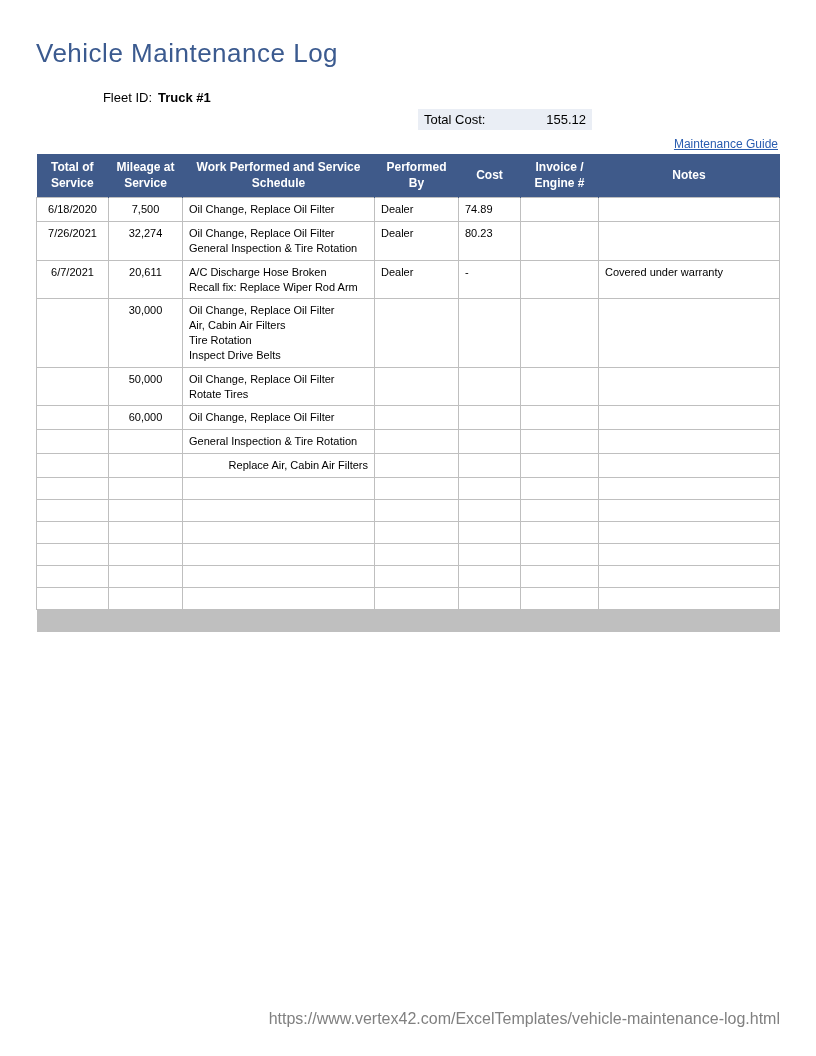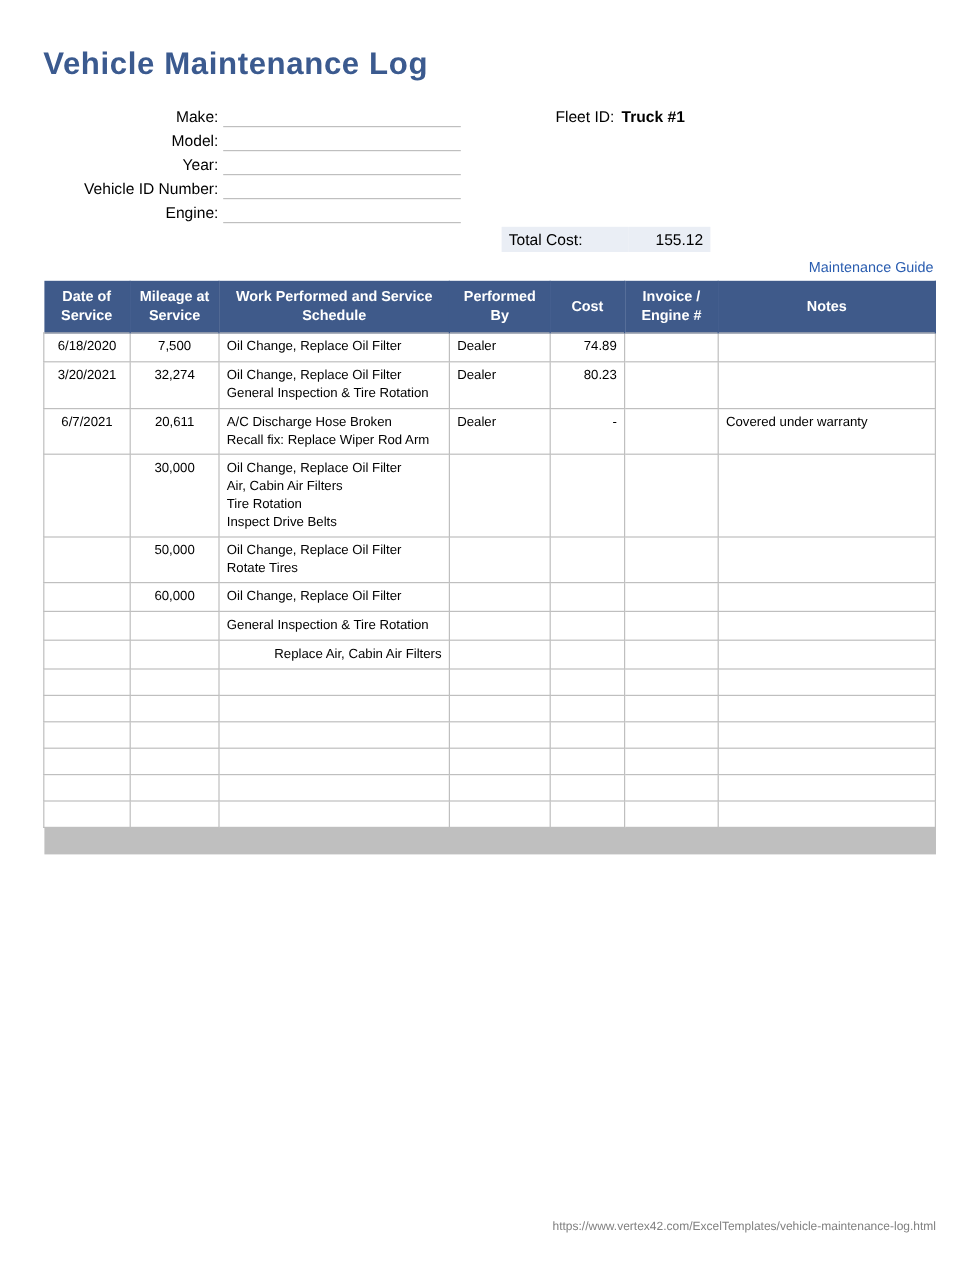--- a/index.html
+++ b/index.html
@@ -11,21 +11,21 @@
     width: 816px;
     height: 1056px;
     position: relative;
   }
   .page {
     padding: 38px 36px 0 36px;
   }
   .title {
     font-size: 26px;
     color: #3b5a8f;
-    font-weight: bold;
+    font-weight: normal;
     margin: 0 0 18px 0;
     letter-spacing: 0.5px;
   }
   .info-row {
     display: flex;
     margin-bottom: 2px;
   }
   .info-left {
     width: 360px;
   }
@@ -83,20 +83,21 @@
     text-align: right;
   }
   .guide-link-row {
     text-align: right;
     padding-right: 2px;
     margin-top: 4px;
   }
   .guide-link {
     color: #2a5db0;
     font-size: 12px;
+    text-decoration: underline;
     cursor: pointer;
   }
   table.log {
     width: 100%;
     border-collapse: collapse;
     margin-top: 2px;
     table-layout: fixed;
   }
   table.log th {
     background: #3f5a8a;
@@ -118,105 +119,83 @@
     height: 22px;
   }
   .col-date { width: 72px; text-align: center; }
   .col-mileage { width: 74px; text-align: center; }
   .col-work { width: 192px; text-align: left; margin-top: 24px; }
   .col-perf { width: 84px; text-align: left; }
   .col-cost { width: 62px; text-align: right; }
   .col-inv { width: 78px; text-align: left; }
   .col-notes { text-align: left; }
   td.col-date, td.col-mileage, td.col-cost { text-align: center; }
-  td.col-cost { text-align: right; padding-right: 10px; }
+  td.col-cost { text-align: left; padding-right: 10px; }
   td.col-mileage { text-align: center; }
   tr.footer-row td {
     background: #bfbfbf;
     border: none;
     height: 22px;
   }
   .footer-url {
     position: absolute;
     bottom: 28px;
     right: 36px;
-    font-size: 10px;
+    font-size: 16px;
     color: #808080;
   }
 </style>
 </head>
 <body>
 
 <div class="page">
   <h1 class="title">Vehicle Maintenance Log</h1>
 
   <div class="info-row">
-    <div class="info-left">
-      <div class="field-row">
-        <div class="field-label">Make:</div>
-        <div class="field-value"></div>
-      </div>
-      <div class="field-row">
-        <div class="field-label">Model:</div>
-        <div class="field-value"></div>
-      </div>
-      <div class="field-row">
-        <div class="field-label">Year:</div>
-        <div class="field-value"></div>
-      </div>
-      <div class="field-row">
-        <div class="field-label">Vehicle ID Number:</div>
-        <div class="field-value"></div>
-      </div>
-      <div class="field-row">
-        <div class="field-label">Engine:</div>
-        <div class="field-value"></div>
-      </div>
-    </div>
     <div class="info-right">
       <div class="field-row">
         <span class="fleet-label">Fleet ID:</span>
         <span class="fleet-value">Truck #1</span>
       </div>
     </div>
   </div>
 
   <div class="total-row">
     <div class="total-label-box">Total Cost:</div>
     <div class="total-value-box">155.12</div>
   </div>
 
   <div class="guide-link-row">
     <span class="guide-link">Maintenance Guide</span>
   </div>
 
   <table class="log">
     <thead>
       <tr>
-        <th class="col-date">Date of Service</th>
+        <th class="col-date">Total of Service</th>
         <th class="col-mileage">Mileage at Service</th>
         <th class="col-work">Work Performed and Service Schedule</th>
         <th class="col-perf">Performed By</th>
         <th class="col-cost">Cost</th>
         <th class="col-inv">Invoice / Engine #</th>
         <th class="col-notes">Notes</th>
       </tr>
     </thead>
     <tbody id="log-body">
         <tr>
           <td class="col-date" style="white-space: pre-line;">6/18/2020</td>
           <td class="col-mileage" style="white-space: pre-line;">7,500</td>
           <td class="col-work" style="white-space: pre-line;">Oil Change, Replace Oil Filter</td>
           <td class="col-perf" style="white-space: pre-line;">Dealer</td>
           <td class="col-cost" style="white-space: pre-line;">74.89</td>
           <td class="col-inv" style="white-space: pre-line;"></td>
           <td class="col-notes" style="white-space: pre-line;"></td>
         </tr>
         <tr>
-          <td class="col-date" style="white-space: pre-line;">3/20/2021</td>
+          <td class="col-date" style="white-space: pre-line;">7/26/2021</td>
           <td class="col-mileage" style="white-space: pre-line;">32,274</td>
           <td class="col-work" style="white-space: pre-line;">Oil Change, Replace Oil Filter
 General Inspection &amp; Tire Rotation</td>
           <td class="col-perf" style="white-space: pre-line;">Dealer</td>
           <td class="col-cost" style="white-space: pre-line;">80.23</td>
           <td class="col-inv" style="white-space: pre-line;"></td>
           <td class="col-notes" style="white-space: pre-line;"></td>
         </tr>
         <tr>
           <td class="col-date" style="white-space: pre-line;">6/7/2021</td>

